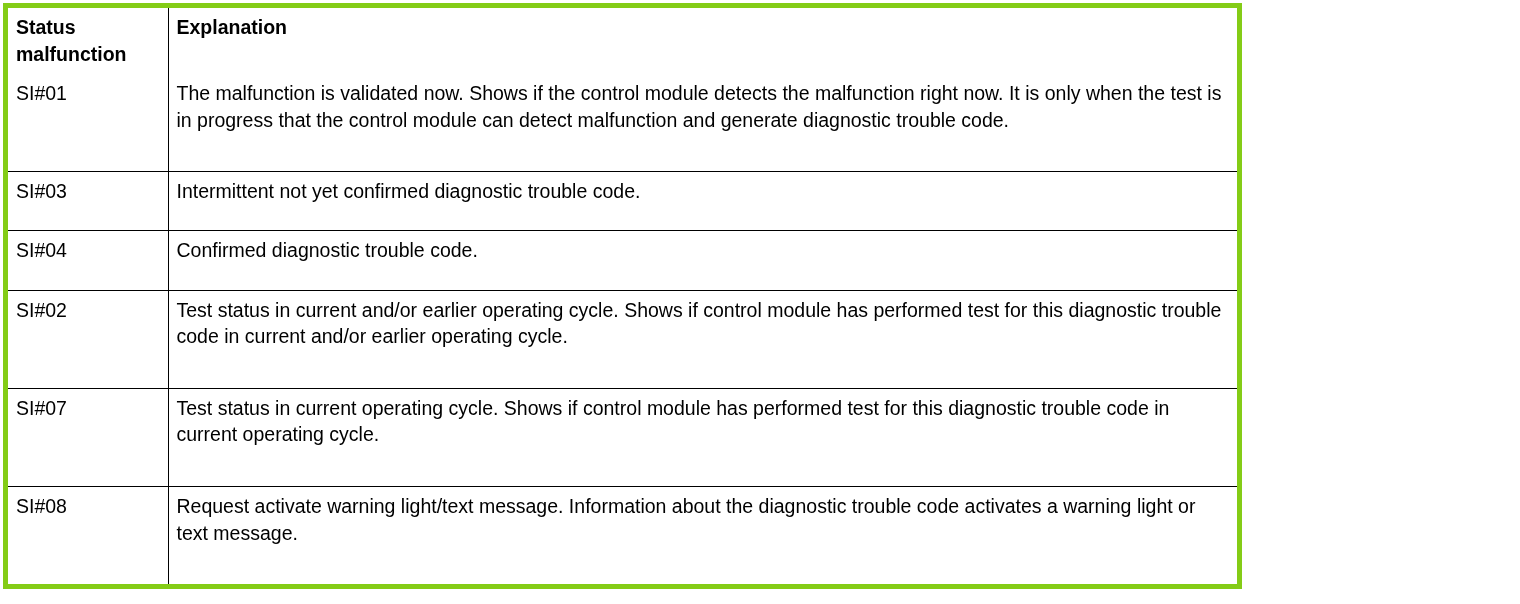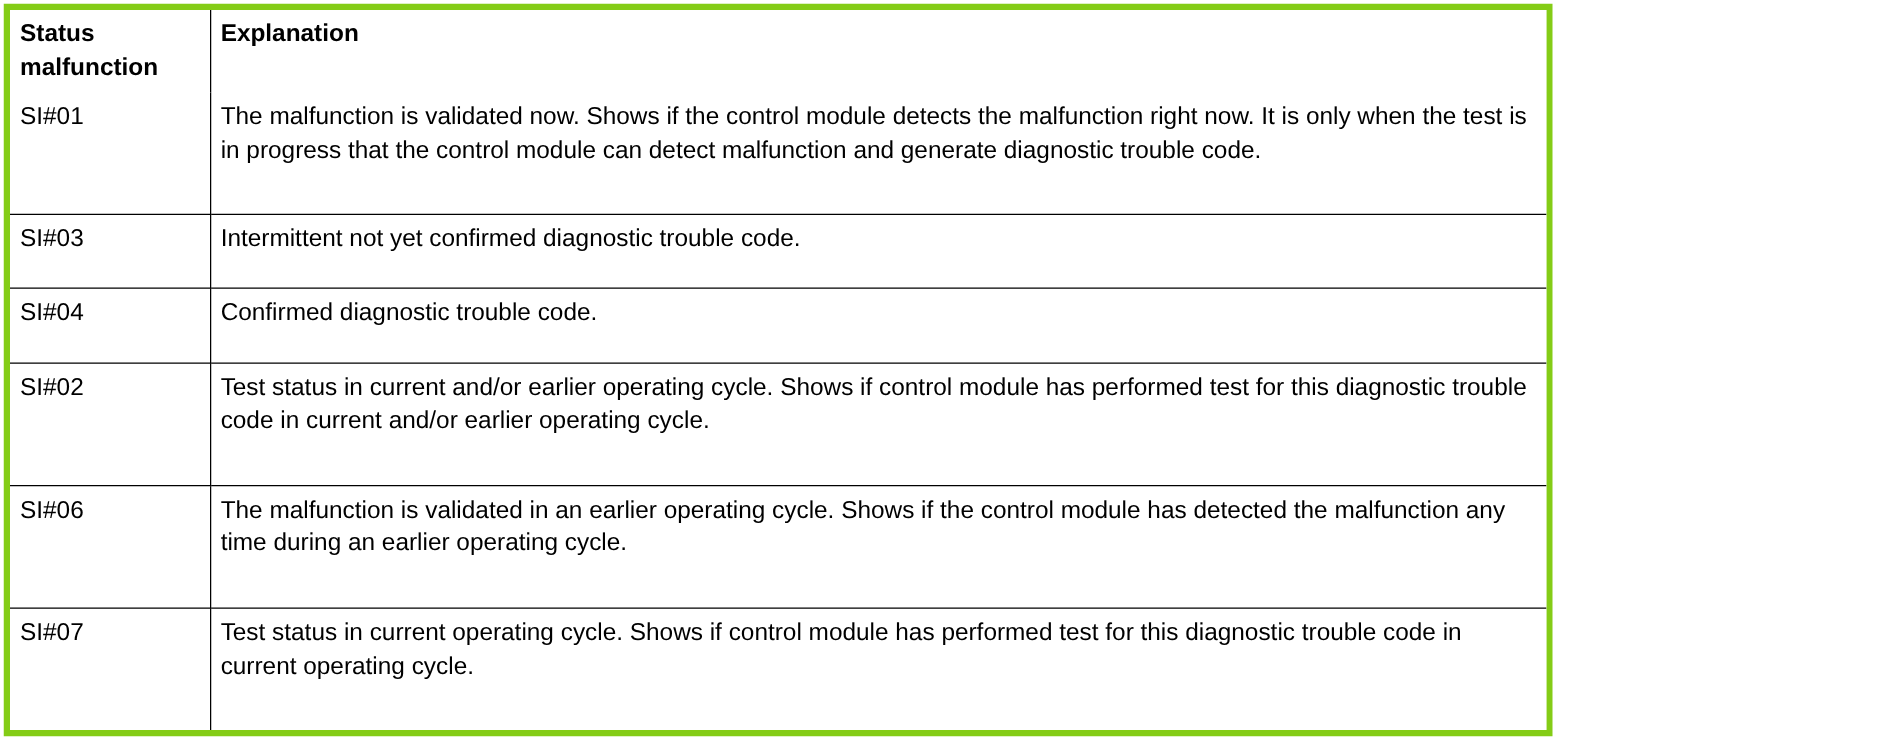--- a/index.html
+++ b/index.html
@@ -93,22 +93,22 @@
       </tr>
       <tr>
         <td class="row-head-cell">SI#04</td>
         <td>Confirmed diagnostic trouble code.</td>
       </tr>
       <tr>
         <td class="row-head-cell">SI#02</td>
         <td>Test status in current and/or earlier operating cycle. Shows if control module has performed test for this diagnostic trouble code in current and/or earlier operating cycle.</td>
       </tr>
       <tr>
-        <td class="row-head-cell">SI#06</td>
-        <td>The malfunction is validated in an earlier operating cycle. Shows if the control module has detected the malfunction any time during an earlier operating cycle.</td>
+        <td class="row-head-cell">SI#07</td>
+        <td>Test status in current operating cycle. Shows if control module has performed test for this diagnostic trouble code in current operating cycle.</td>
       </tr>
       <tr>
-        <td class="row-head-cell">SI#07</td>
-        <td>Test status in current operating cycle. Shows if control module has performed test for this diagnostic trouble code in current operating cycle.</td>
+        <td class="row-head-cell">SI#08</td>
+        <td>Request activate warning light/text message. Information about the diagnostic trouble code activates a warning light or text message.</td>
       </tr>
     </tbody>
   </table>
 </div>
 
 </body></html>

